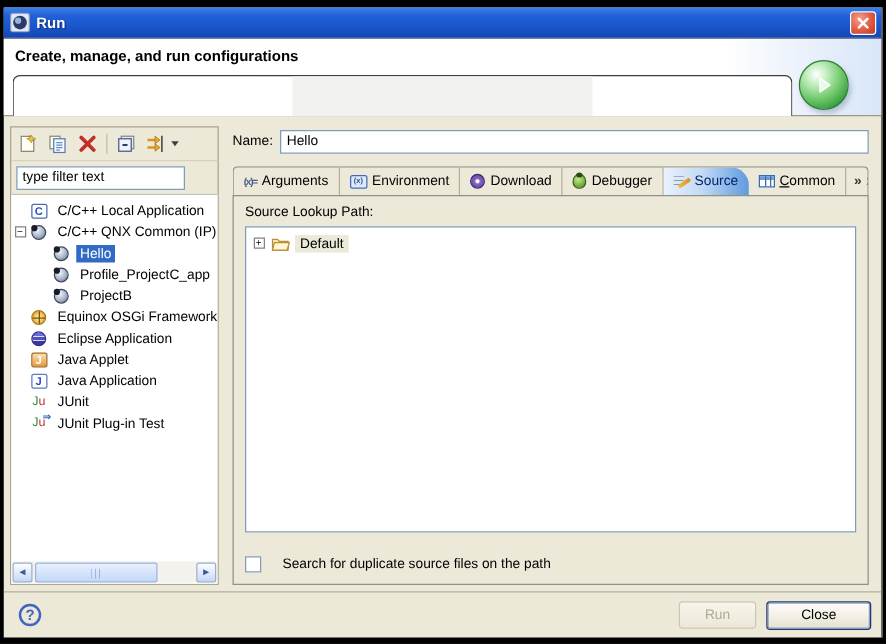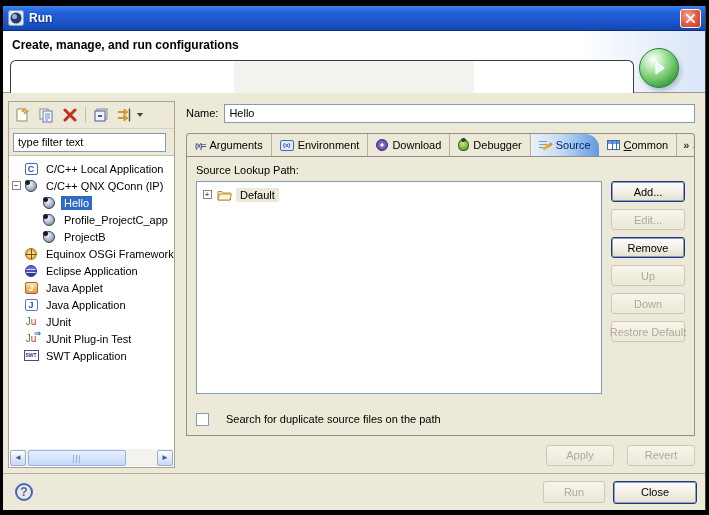--- a/index.html
+++ b/index.html
@@ -29,21 +29,21 @@
   
   .main { flex:1; display:flex; padding:8px 8px 5px 5px; gap:7px; min-height:0; }
 
   
   .left-panel { width:167px; flex:0 0 167px; border:1px solid #a9a490; background:#ece9d8; display:flex; flex-direction:column; min-height:0; }
   .lp-toolbar { height:27px; flex:0 0 27px; display:flex; align-items:center; padding:0 3px; gap:4px; border-bottom:1px solid #d6d2c2; }
   .tb-btn { width:20px; height:20px; display:flex; align-items:center; justify-content:center; cursor:pointer; }
   .tb-sep { width:1px; height:16px; background:#c0bca9; margin:0 1px; }
   .dd-arrow { width:0; height:0; border-left:3px solid transparent; border-right:3px solid transparent; border-top:4px solid #404040; margin-left:-2px; cursor:pointer; }
   .lp-filter { height:26px; flex:0 0 26px; display:flex; align-items:center; padding:0 4px; }
-  .lp-filter input { width:153px; height:19px; border:1px solid #7f9db9; font:11px "Liberation Sans",sans-serif; padding:2px 4px; color:#000; background:#fff; }
+  .lp-filter input { width:135px; height:19px; border:1px solid #7f9db9; font:11px "Liberation Sans",sans-serif; padding:2px 4px; color:#000; background:#fff; }
   .lp-tree { flex:1; background:#fff; border-top:1px solid #c6c2b0; position:relative; overflow:hidden; padding-top:4px; }
   .trow { height:17px; display:flex; align-items:center; font-size:11px; color:#000; white-space:nowrap; cursor:pointer; }
   .trow .gutter { width:14px; flex:0 0 14px; display:flex; align-items:center; justify-content:center; }
   .trow.child { padding-left:18px; }
   .expander { width:9px; height:9px; border:1px solid #848284; background:#fff; font-size:8px; line-height:7px; text-align:center; color:#000; }
   .ticon { width:16px; flex:0 0 16px; height:14px; display:flex; align-items:center; justify-content:center; margin-right:4px; position:relative; }
   .tlabel { padding:1px 3px; }
   .trow.selected .tlabel { background:#316ac5; color:#fff; }
 
   
@@ -211,21 +211,21 @@
             </span>
           <span class="tlabel">C/C++ Local Application</span>
         </div>
         <div class="trow">
           <span class="gutter">
               <span class="expander">−</span>
             </span>
           <span class="ticon">
               <span class="ic-qnx"></span>
             </span>
-          <span class="tlabel">C/C++ QNX QConn (IP)</span>
+          <span class="tlabel">C/C++ QNX Common (IP)</span>
         </div>
         <div class="trow child selected">
           <span class="gutter"></span>
           <span class="ticon">
               <span class="ic-qnx"></span>
             </span>
           <span class="tlabel">Hello</span>
         </div>
         <div class="trow child">
           <span class="gutter"></span>
@@ -276,27 +276,20 @@
             </span>
           <span class="tlabel">JUnit</span>
         </div>
         <div class="trow">
           <span class="gutter"></span>
           <span class="ticon">
               <span class="ic-junit"><span class="j">J</span><span class="u">u</span></span>
               <span class="ic-plug">⇒</span>
             </span>
           <span class="tlabel">JUnit Plug-in Test</span>
-        </div>
-        <div class="trow">
-          <span class="gutter"></span>
-          <span class="ticon">
-              <span class="ic-swt">SWT</span>
-            </span>
-          <span class="tlabel">SWT Application</span>
         </div>
 
         <div class="hscroll">
           <div class="sb-btn">◄</div>
           <div class="sb-thumb"></div>
           <div class="sb-spacer"></div>
           <div class="sb-btn">►</div>
         </div>
       </div>
     </div>
@@ -347,40 +340,28 @@
                 <span class="gutter">
                     <span class="expander">+</span>
                   </span>
                 <svg class="ic-folder" viewBox="0 0 15 12">
                   <path d="M1 2.5 h4 l1.5 1.5 h7 v7 h-12.5 z" fill="#ffe9a8" stroke="#b89038"></path>
                   <path d="M2.5 5 h12 l-1.8 6 h-11.7 z" fill="#fff6d8" stroke="#b89038"></path>
                 </svg>
                 <span class="flabel">Default</span>
               </div>
             </div>
-            <div class="btn-col">
-              <div class="btn strong">Add...</div>
-              <div class="btn disabled">Edit...</div>
-              <div class="btn strong">Remove</div>
-              <div class="btn disabled">Up</div>
-              <div class="btn disabled">Down</div>
-              <div class="btn disabled">Restore Default</div>
-            </div>
           </div>
           <div class="chk-row">
             <span class="chk"></span>
             <span>Search for duplicate source files on the path</span>
           </div>
         </div>
       </div>
 
-      <div class="apply-row">
-        <div class="btn disabled">Apply</div>
-        <div class="btn disabled">Revert</div>
-      </div>
     </div>
   </div>
 
   <div class="bottombar">
     <div class="help-icon">?</div>
     <div class="bb-spacer"></div>
     <div class="btn disabled run">Run</div>
     <div class="btn strong close">Close</div>
   </div>
 

